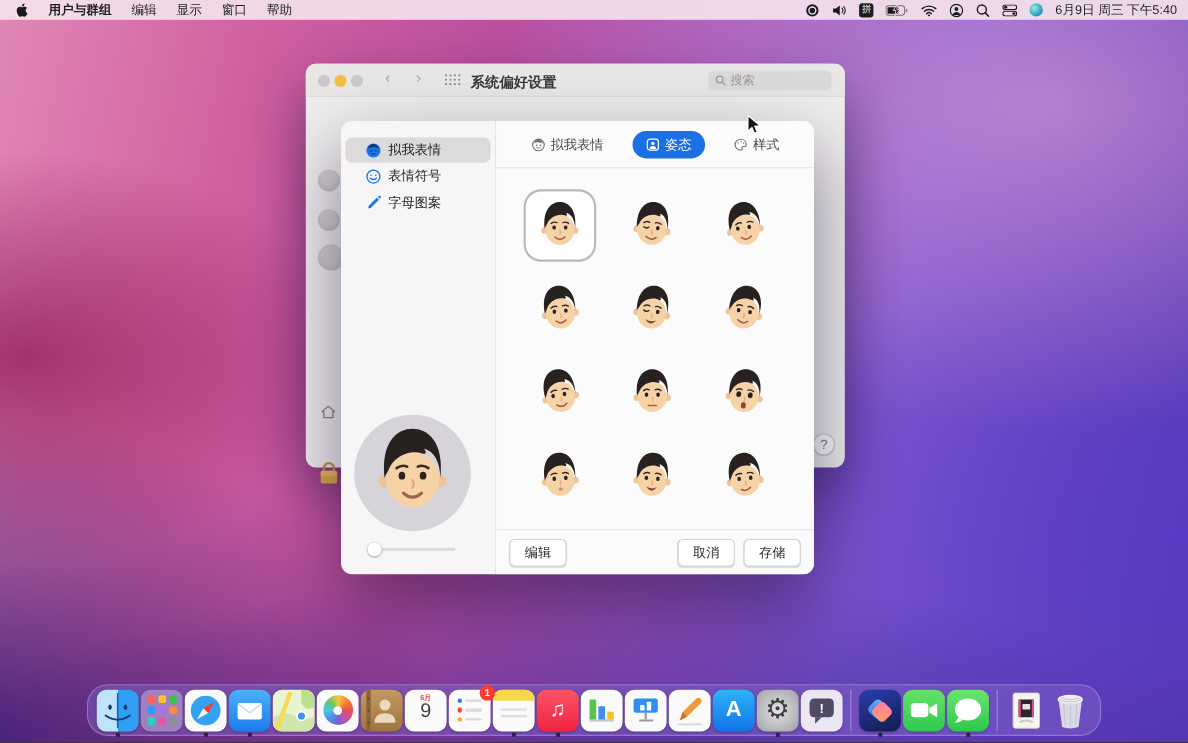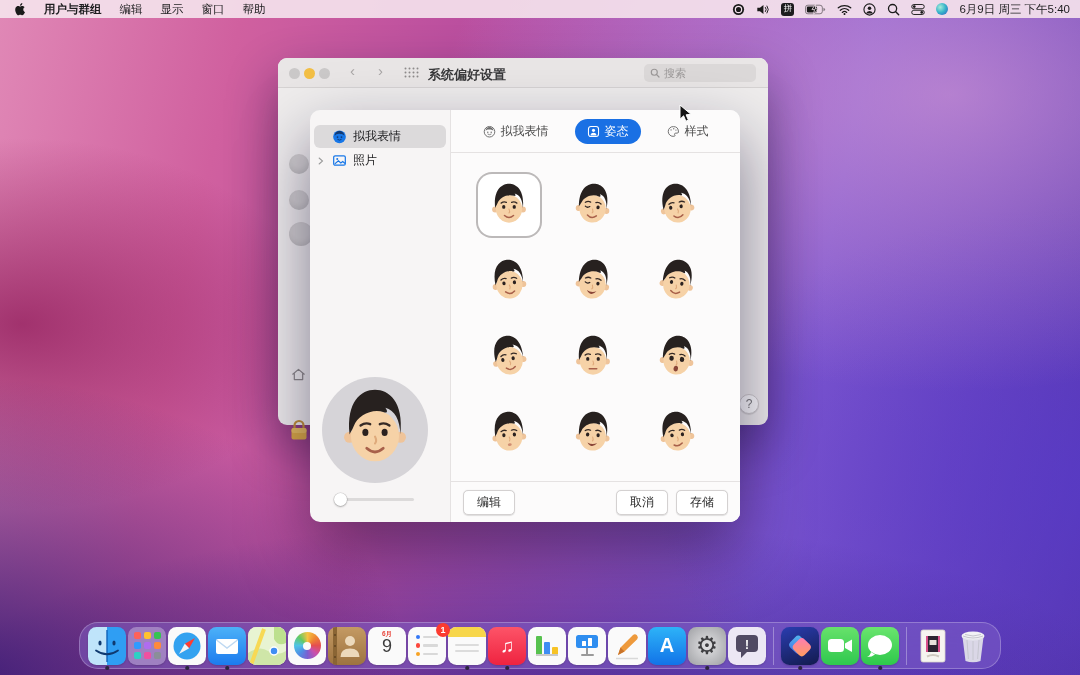--- a/index.html
+++ b/index.html
@@ -290,33 +290,40 @@
                 <circle cx="8" cy="8.3" r="6.8" fill="#1777e8"></circle>
                 <path d="M2.8 7.2 C3 3.6 5.5 2 8 2 C10.5 2 13 3.6 13.2 7.2 C11.5 5.2 10.5 5.6 8.8 5.3 C6 4.8 4.2 5.8 2.8 7.2 Z" fill="#123a74"></path>
                 <circle cx="5.9" cy="8.6" r=".95" fill="#123a74"></circle>
                 <circle cx="10.1" cy="8.6" r=".95" fill="#123a74"></circle>
                 <path d="M6.1 11.2 q1.9 1.5 3.8 0" stroke="#123a74" stroke-width="1" fill="none" stroke-linecap="round"></path>
               </svg>
             </span>
             <span class="side-lb">拟我表情</span>
           </div>
           <div class="side-item">
-            <span class="disc">
-              <svg width="6" height="8" viewBox="0 0 8 10">
-                <path d="M1.5 1 L6 5 L1.5 9" fill="none" stroke="#9a9a9a" stroke-width="1.4" stroke-linecap="round"></path>
+            <span class="disc"></span>
+            <span class="side-ic">
+              <svg width="15" height="15" viewBox="0 0 16 16" fill="none" stroke="#1777e8" stroke-width="1.3">
+                <circle cx="8" cy="8" r="6.3"></circle>
+                <circle cx="5.7" cy="6.8" r=".8" fill="#1777e8" stroke="none"></circle>
+                <circle cx="10.3" cy="6.8" r=".8" fill="#1777e8" stroke="none"></circle>
+                <path d="M5 9.6 q3 2.6 6 0" stroke-linecap="round"></path>
               </svg>
             </span>
+            <span class="side-lb">表情符号</span>
+          </div>
+          <div class="side-item">
+            <span class="disc"></span>
             <span class="side-ic">
-              <svg width="15" height="15" viewBox="0 0 16 16" fill="none" stroke="#1777e8" stroke-width="1.3">
-                <rect x="1.8" y="3" width="12.4" height="10" rx="1.6"></rect>
-                <circle cx="5.6" cy="6.4" r="1.1" fill="#1777e8" stroke="none"></circle>
-                <path d="M3 11.6 L6.8 8.4 L9.4 10.6 L11.4 9 L14 11.2"></path>
+              <svg width="15" height="15" viewBox="0 0 16 16" fill="#1777e8">
+                <path d="M2.8 13.4 L3.5 10.6 L11.2 2.9 L13.3 5 L5.6 12.7 Z"></path>
+                <path d="M12 2.1 L14.1 4.2 L14.9 3.4 a1.1 1.1 0 0 0 -2.1 -2.1 Z" opacity=".8"></path>
               </svg>
             </span>
-            <span class="side-lb">照片</span>
+            <span class="side-lb">字母图案</span>
           </div>
         </div>
       <div class="avatar-wrap">
         <span><svg viewBox="0 0 64 64" width="88" height="88" style="transform:rotate(0deg)">
               <circle cx="13.5" cy="38" r="4" fill="#efc49a"></circle>
               <circle cx="50.5" cy="38" r="4" fill="#efc49a"></circle>
               <ellipse cx="32" cy="37" rx="17.5" ry="18.5" fill="#f6d2a7"></ellipse>
               <path d="M13.5 36 C11 12 22 3.5 32 3.5 C42 3.5 53 12 50.5 36 C50 25 46.5 18.5 39.5 16.5 C41.5 19 41 20.6 38.5 19.8 C30 16.8 19.5 22 16.5 30 C15.3 33 14.2 34 13.5 36 Z" fill="#27211f"></path>
               <path d="M21.5 29.5 q3.5 -2.6 7 -1" class="br"></path>
               <path d="M42.5 29.5 q-3.5 -2.6 -7 -1" class="br"></path>

